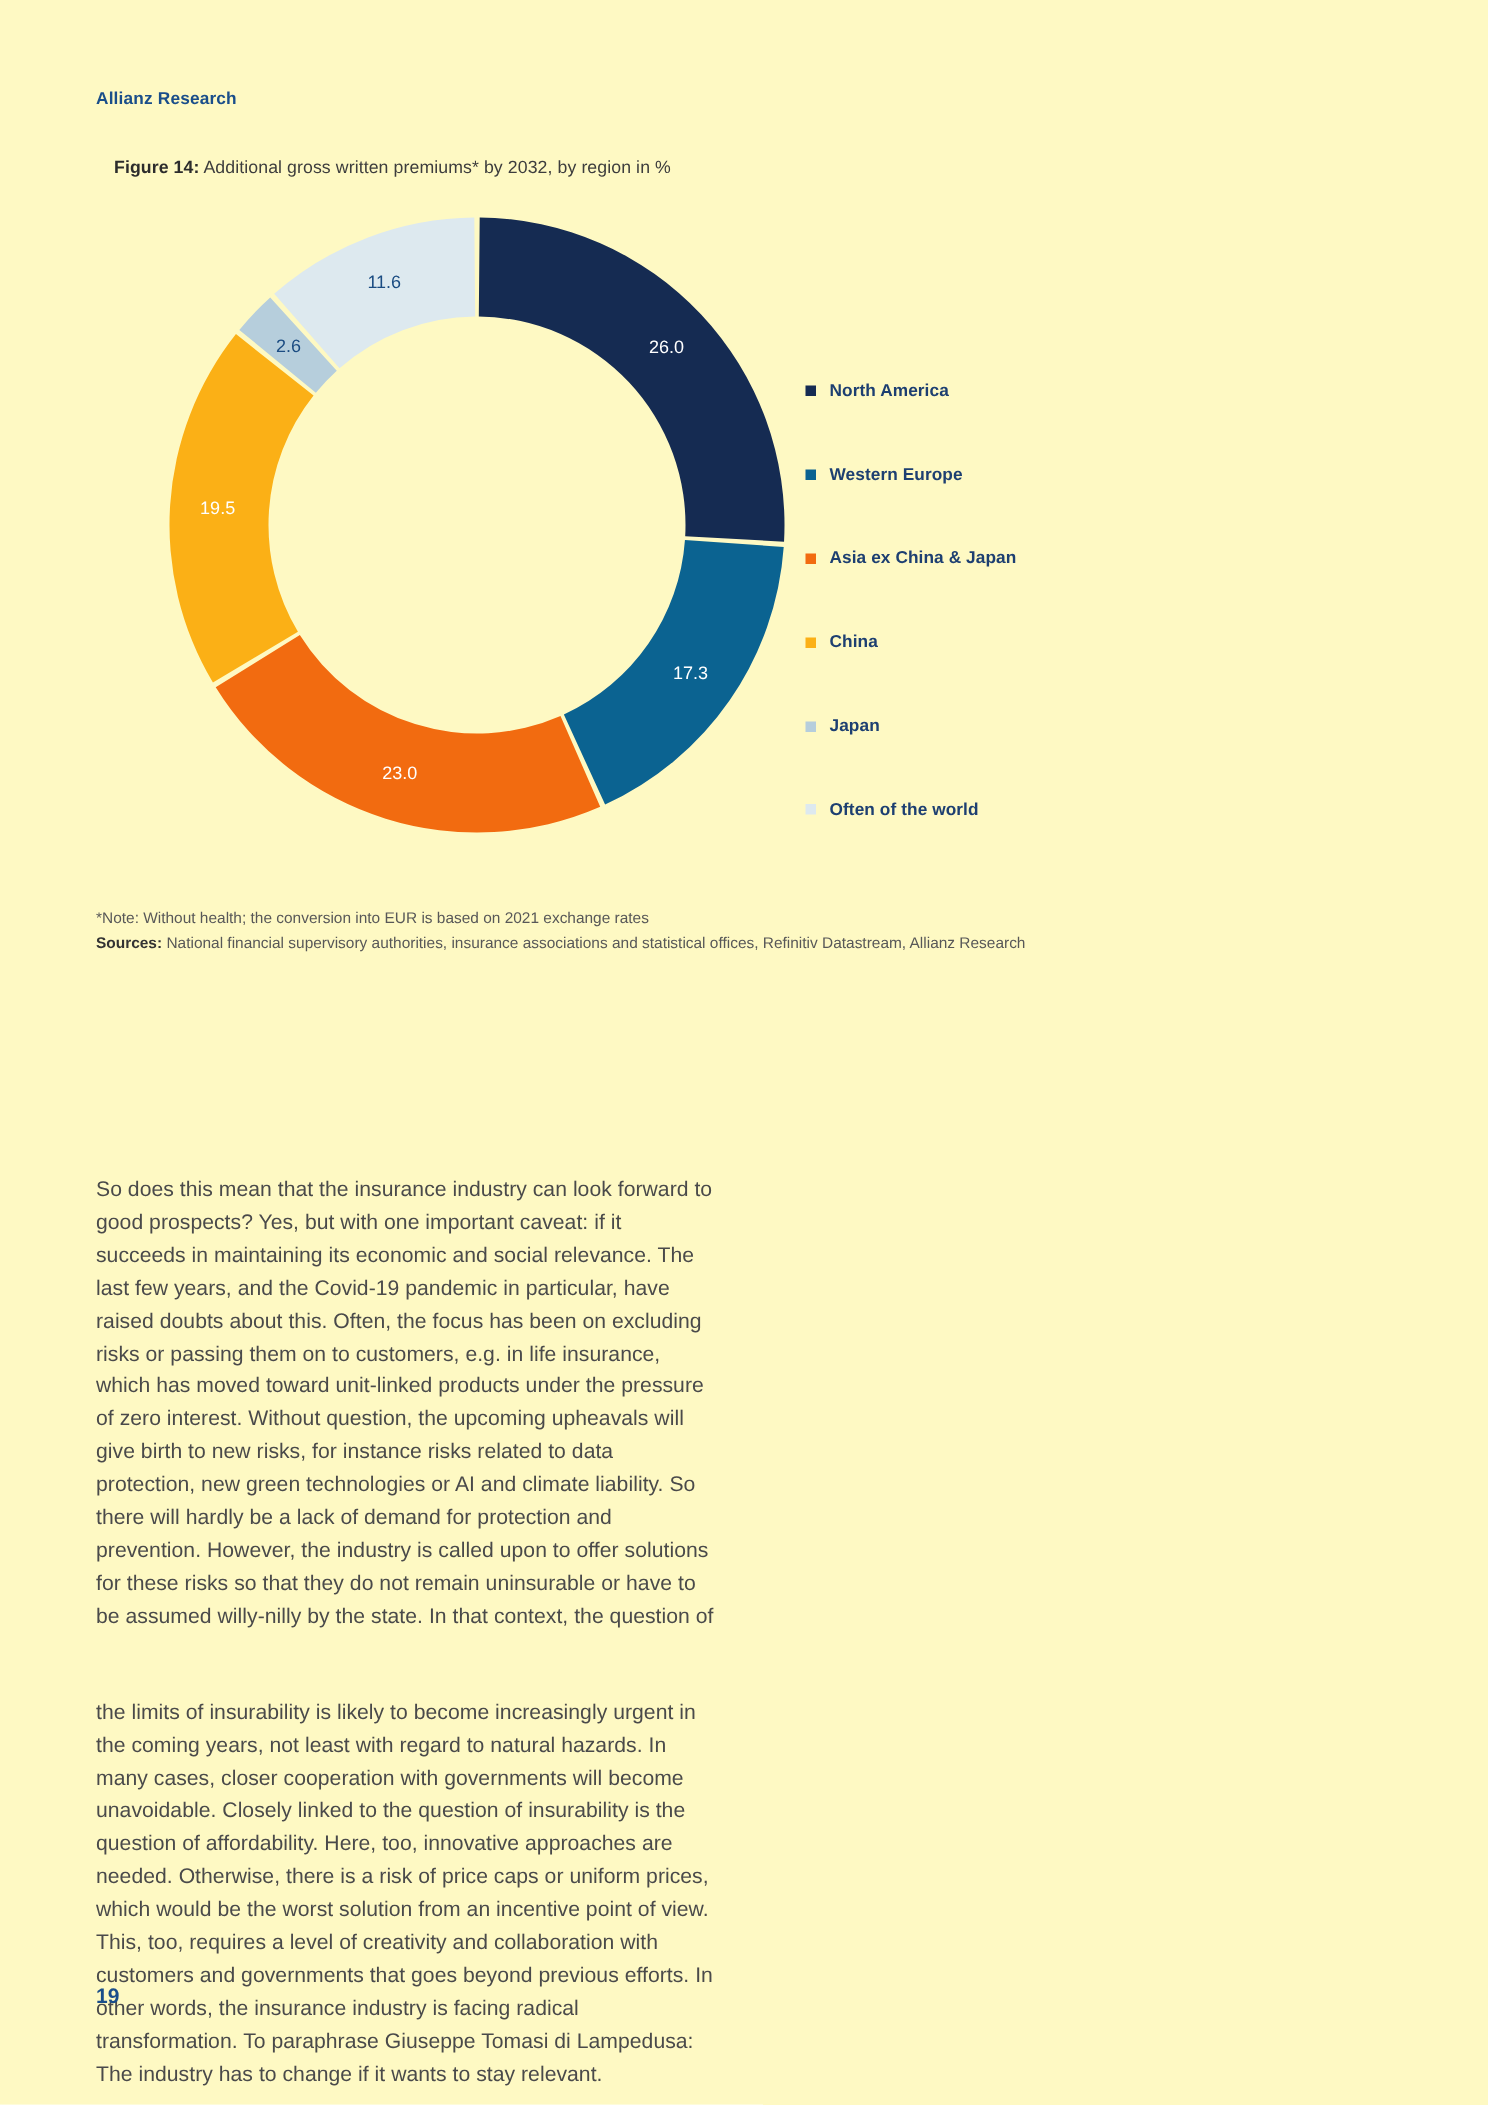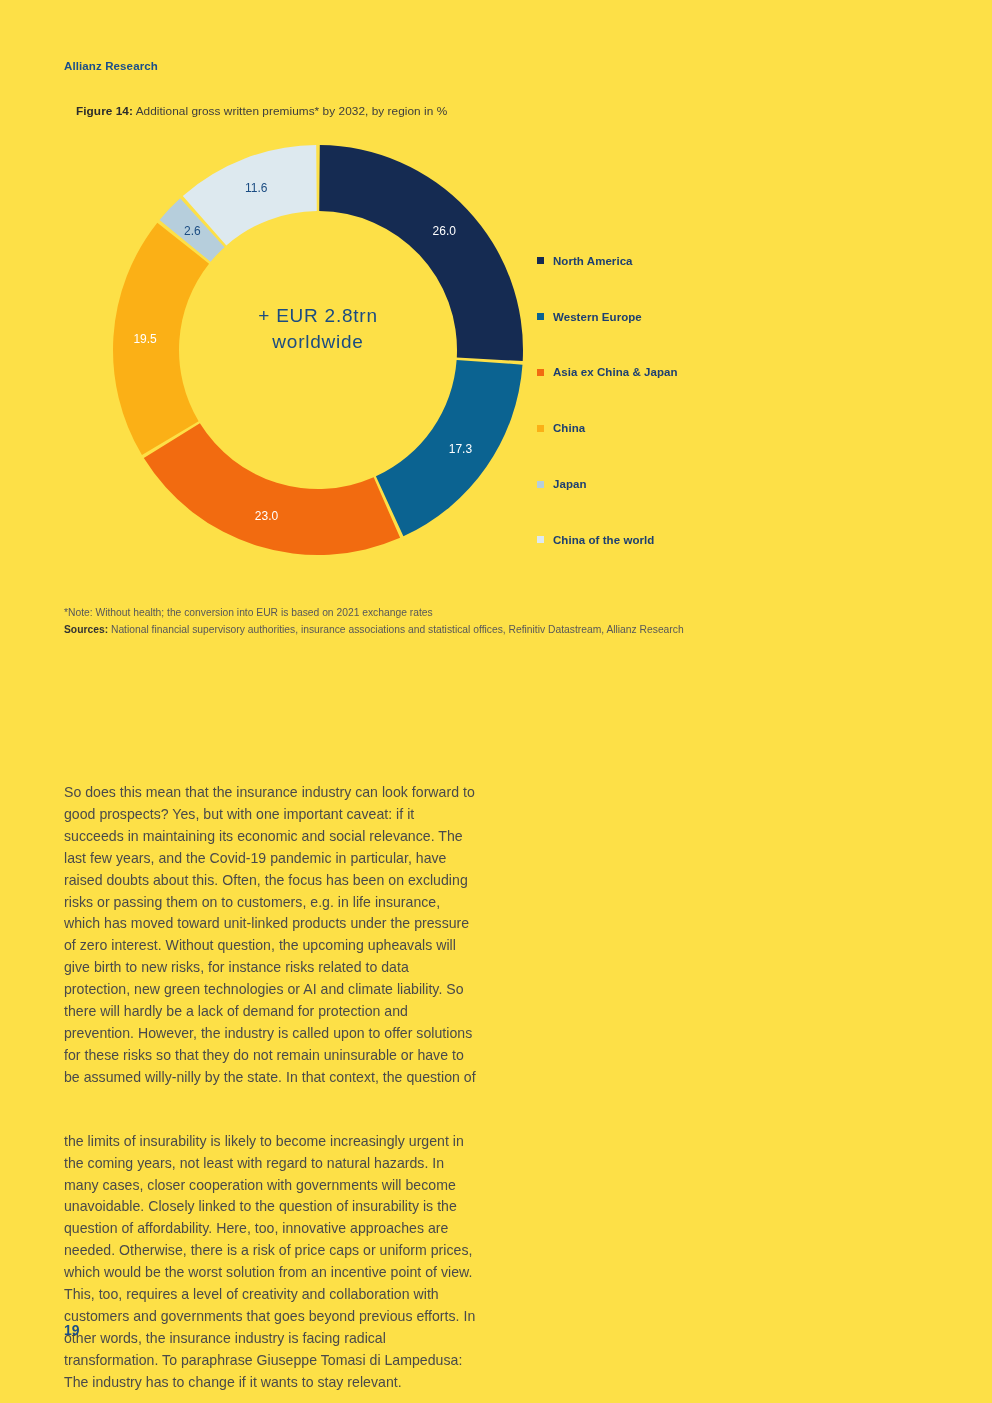--- a/index.html
+++ b/index.html
@@ -11,21 +11,21 @@
     width: 992px;
     height: 1403px;
     position: relative;
     font-family: "Liberation Sans", sans-serif;
     color: #3d3d3d;
     overflow: hidden;
   }
   .page {
     position: absolute;
     inset: 0;
-    background: #fde047;
+    background: #fef9c3;
   }
 
   
   #brand-header {
     position: absolute;
     left: 64px;
     top: 60px;
     font-size: 11.5px;
     font-weight: bold;
     letter-spacing: 0.01em;
@@ -178,24 +178,20 @@
       <g id="donut-value-labels">
           <text x="380.3" y="100.4" text-anchor="middle" class="slice-value" fill="#ffffff" font-family="&quot;Liberation Sans&quot;, sans-serif" font-size="12">26.0</text>
           <text x="396.4" y="317.8" text-anchor="middle" class="slice-value" fill="#ffffff" font-family="&quot;Liberation Sans&quot;, sans-serif" font-size="12">17.3</text>
           <text x="202.5" y="384.5" text-anchor="middle" class="slice-value" fill="#ffffff" font-family="&quot;Liberation Sans&quot;, sans-serif" font-size="12">23.0</text>
           <text x="81.1" y="207.6" text-anchor="middle" class="slice-value" fill="#ffffff" font-family="&quot;Liberation Sans&quot;, sans-serif" font-size="12">19.5</text>
           <text x="128.4" y="99.6" text-anchor="middle" class="slice-value" fill="#1b4c82" font-family="&quot;Liberation Sans&quot;, sans-serif" font-size="12">2.6</text>
           <text x="192.2" y="57.1" text-anchor="middle" class="slice-value" fill="#1b4c82" font-family="&quot;Liberation Sans&quot;, sans-serif" font-size="12">11.6</text>
         </g>
     </svg>
 
-    <div id="donut-center-label">
-      <div>+ EUR 2.8trn</div>
-      <div>worldwide</div>
-    </div>
 
     <div id="chart-legend">
         <div class="legend-item">
           <span class="legend-swatch" style="background: rgb(21, 43, 82);"></span>
           <span class="legend-label">North America</span>
         </div>
         <div class="legend-item">
           <span class="legend-swatch" style="background: rgb(11, 99, 145);"></span>
           <span class="legend-label">Western Europe</span>
         </div>
@@ -206,21 +202,21 @@
         <div class="legend-item">
           <span class="legend-swatch" style="background: rgb(251, 176, 22);"></span>
           <span class="legend-label">China</span>
         </div>
         <div class="legend-item">
           <span class="legend-swatch" style="background: rgb(182, 206, 220);"></span>
           <span class="legend-label">Japan</span>
         </div>
         <div class="legend-item">
           <span class="legend-swatch" style="background: rgb(221, 233, 239);"></span>
-          <span class="legend-label">China of the world</span>
+          <span class="legend-label">Often of the world</span>
         </div>
       </div>
   </div>
 
   <div id="figure-notes">
     <div>*Note: Without health; the conversion into EUR is based on 2021 exchange rates</div>
     <div>
       <span class="sources-label">Sources:</span><span> National financial supervisory authorities, insurance associations and statistical offices, Refinitiv Datastream, Allianz Research</span>
     </div>
   </div>

